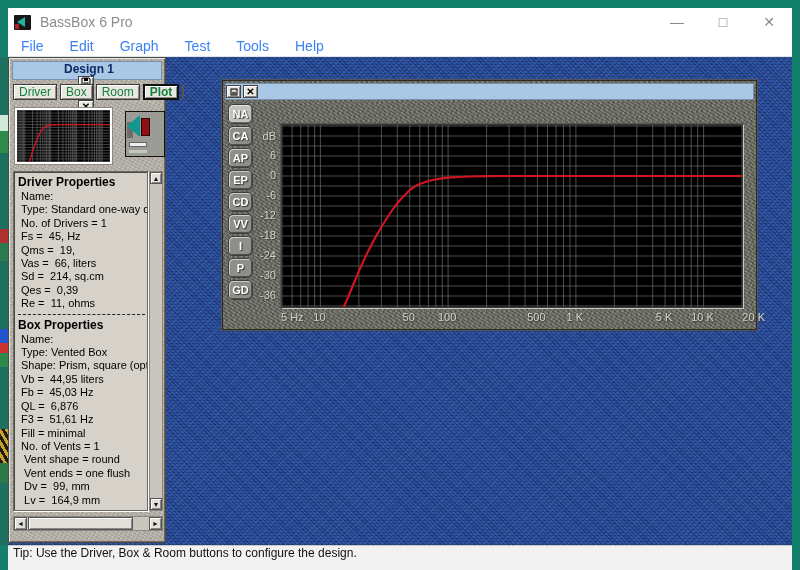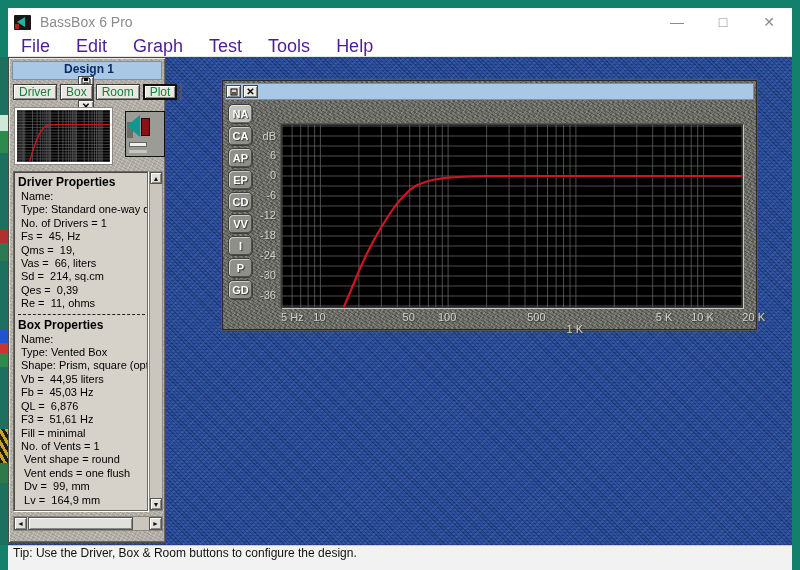--- a/index.html
+++ b/index.html
@@ -24,38 +24,38 @@
 
   
   .titlebar { position:absolute; left:8px; top:8px; width:784px; height:28px; background:#fff; display:flex; align-items:center; }
   .app-icon { width:17px; height:15px; margin-left:6px; position:relative; background:#1a1616; border-radius:1px; }
   .app-icon .cone { position:absolute; left:3px; top:2px; width:0; height:0; border-right:8px solid #1fb3a0; border-top:5px solid transparent; border-bottom:5px solid transparent; }
   .app-icon .dot { position:absolute; left:1px; bottom:1px; width:4px; height:5px; background:#b02020; }
   .app-title { color:#8c8c8c; font-size:14px; margin-left:9px; }
   .win-controls { margin-left:auto; display:flex; align-items:center; height:100%; }
   .win-btn { width:46px; height:100%; display:flex; align-items:center; justify-content:center; color:#8a8a8a; font-size:14px; }
   .menubar { position:absolute; left:8px; top:36px; width:784px; height:21px; background:#fff; display:flex; align-items:center; border-bottom:1px solid #e4e4e4; }
-  .menu-item { color:#4c1d95; font-size:18px; padding:0 13px; }
+  .menu-item { color:#3b82f6; font-size:14px; padding:0 13px; }
   .client { position:absolute; left:8px; top:57px; width:784px; height:488px; overflow:hidden; }
   .statusbar { position:absolute; left:8px; top:545px; width:784px; height:28px; background:#f2f2f2; border-top:1px solid #c8c8c8; display:flex; align-items:flex-start; }
   .statusbar span { font-size:12px; color:#111; margin-left:5px; }
 
   
   .sliver { position:absolute; left:0; top:57px; width:8px; height:488px; background:#1d6f5e; overflow:hidden; }
   .sliver div { position:absolute; left:0; width:8px; }
   .btn95 { background:#e9e7e1; border:1px solid #3c3c3c; box-shadow:inset 1px 1px 0 #fff, inset -1px -1px 0 #8f8d85; font-size:12px; color:#15803d; display:flex; align-items:center; justify-content:center; }
 
   
   .design-win { position:absolute; left:0px; top:0px; width:158px; height:486px; border:1px solid #4a4a44; box-shadow:inset 1px 1px 0 #e8e6e0, inset -1px -1px 0 #6a6860; }
   .design-title { position:absolute; left:3px; top:3px; width:150px; height:19px; background:var(--titlebar-blue,#a9c8e6); display:flex; align-items:center; border:1px solid #7a90a8;flex-direction:column; }
   .design-title .txt { font-size:12px; font-weight:bold; color:var(--title-text-navy,#0b2a66); margin-left:4px; flex:1; }
   .mini-btn { width:16px; height:14px; margin-right:2px; background:#e9e7e1; border:1px solid #444; box-shadow:inset 1px 1px 0 #fff, inset -1px -1px 0 #888; display:flex; align-items:center; justify-content:center; font-size:10px; font-weight:bold; color:#000; }
   .design-toolbar { position:absolute; left:4px; top:26px; width:150px; height:18px; display:flex; gap:3px; }
   .design-toolbar .btn95 { height:16px; padding:0 5px; }
-  .btn-plot { border:2px solid #101010; font-weight:normal; }
+  .btn-plot { border:2px solid #101010; font-weight:bold; }
   .color-swatch { width:15px; height:15px; background:var(--curve-red,#d01020); border:1px solid #555; box-shadow:inset 1px 1px 0 rgba(255,255,255,.4); }
   .thumb-frame { position:absolute; left:5px; top:49px; width:99px; height:58px; background:#fff; border:1px solid #8a887f; padding:2px; }
   .thumb-frame svg { display:block; width:93px; height:52px; }
   .spk-icon { position:absolute; left:116px; top:53px; width:40px; height:46px; background:#9c9c96; border:1px solid #111; }
   .spk-icon .cone { position:absolute; left:1px; top:3px; width:0; height:0; border-right:13px solid #109890; border-top:11px solid transparent; border-bottom:11px solid transparent; }
   .spk-icon .coneback { position:absolute; left:1px; top:10px; width:6px; height:16px; background:#6e6e68; }
   .spk-icon .magnet { position:absolute; left:15px; top:6px; width:9px; height:18px; background:#8c1016; border:1px solid #300; }
   .spk-icon .vent { position:absolute; left:3px; top:30px; width:18px; height:5px; background:#efefef; border:1px solid #666; }
   .spk-icon .vent2 { position:absolute; left:3px; top:38px; width:18px; height:3px; background:#c6c6c0; }
   .props { position:absolute; left:4px; top:113px; width:135px; height:340px; background:var(--panel-gray,#d6d2ca); border:1px solid #6a6860; box-shadow:inset 1px 1px 0 #4a4a44, 1px 1px 0 #fff; padding:3px 0 0 4px; overflow:hidden; }
@@ -364,21 +364,21 @@
               </g>
               <polyline points="57.1,194.3 60.9,184.3 67.9,167.7 76.9,146.0 84.6,129.3 91.4,116.0 99.4,102.0 106.3,91.0 112.5,82.0 118.0,75.0 123.1,69.7 127.7,65.0 133.0,61.3 137.8,59.0 146.4,56.0 153.8,54.3 160.3,53.3 166.1,52.7 176.3,52.0 188.6,51.5 204.6,51.2 227.1,51.0 255.4,51.0 293.9,51.0 383.1,51.0 460.0,51.0" fill="none" stroke="#cf1422" stroke-width="2.2" stroke-linejoin="round" stroke-linecap="round"></polyline>
             </svg>
         </div>
         <div class="xticks" id="xticks">
             <span style="left: 0px; transform: none;">5 Hz</span>
             <span style="left: 38.4429px; transform: translateX(-50%);">10</span>
             <span style="left: 127.705px; transform: translateX(-50%);">50</span>
             <span style="left: 166.148px; transform: translateX(-50%);">100</span>
             <span style="left: 255.409px; transform: translateX(-50%);">500</span>
-            <span style="left: 293.852px; transform: translateX(-50%); margin-top: 12px;">1 K</span>
+            <span style="left: 293.852px; transform: translateX(-50%);">1 K</span>
             <span style="left: 383.114px; transform: translateX(-50%);">5 K</span>
             <span style="left: 421.557px; transform: translateX(-50%);">10 K</span>
             <span style="left: 484px; transform: translateX(-100%);">20 K</span>
           </div>
       </div>
     </div>
 
   </div>
 
   <div class="statusbar">

